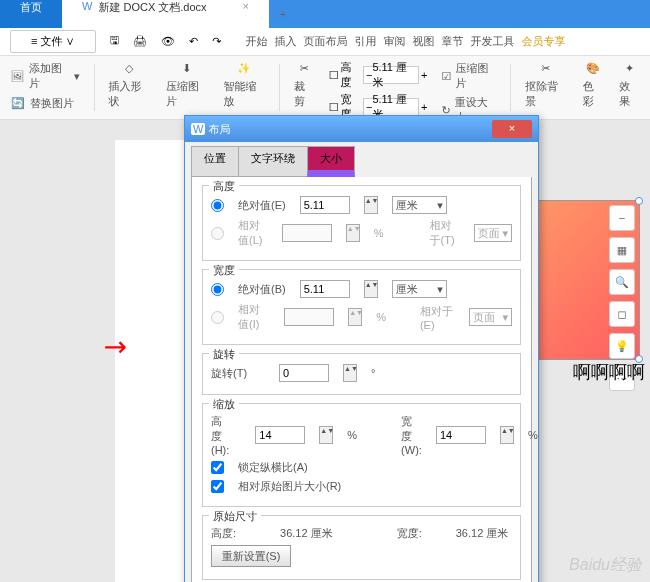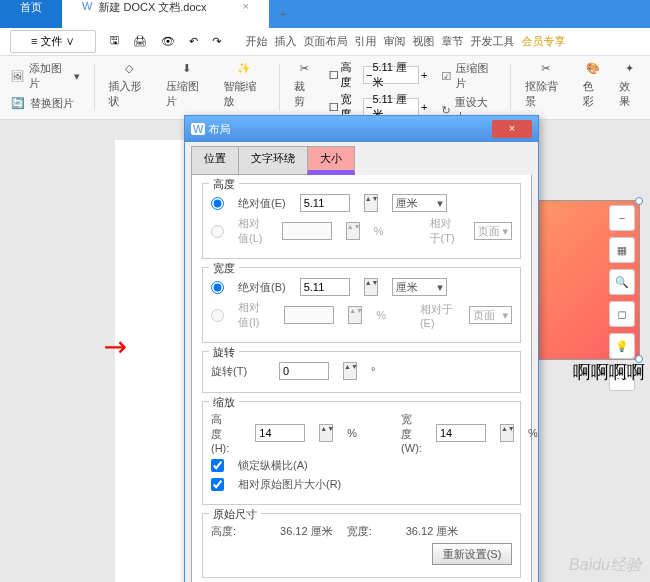--- a/index.html
+++ b/index.html
@@ -25,21 +25,21 @@
 .page{width:420px;background:#fff;margin-top:20px;position:relative}
 .imgph{position:absolute;right:-105px;top:60px;width:120px;height:160px;background:linear-gradient(135deg,#ff9966,#ff5e62);border:1px solid #999}
 .handle{position:absolute;width:8px;height:8px;background:#fff;border:1px solid #4a90e2;border-radius:50%}
 .sidetools{position:absolute;right:15px;top:205px;display:flex;flex-direction:column;gap:6px}
 .stool{width:26px;height:26px;border:1px solid #ccc;background:#fff;border-radius:3px;display:flex;align-items:center;justify-content:center;color:#666}
 .dialog{position:absolute;left:184px;top:115px;width:355px;background:#f0f0f0;border:1px solid #4a90e2;box-shadow:2px 2px 8px rgba(0,0,0,0.3)}
 .dlg-title{height:26px;background:linear-gradient(#6bb6ff,#4a90e2);display:flex;align-items:center;padding:0 6px;color:#fff;justify-content:space-between}
 .dlg-close{width:40px;height:18px;background:#d9534f;color:#fff;text-align:center;border-radius:2px;line-height:16px}
 .dlg-tabs{display:flex;background:#f0f0f0;padding:4px 6px 0}
 .dtab{padding:4px 12px;border:1px solid #aaa;background:#e0e0e0;margin-right:-1px}
-.dtab.active{background:#fca5a5;border-bottom:5px solid #8b5cf6}
+.dtab.active{background:#be185d;border-bottom:7px solid #8b5cf6}
 .dlg-body{background:#fff;margin:0 6px 6px;border:1px solid #aaa;border-top:none;padding:8px 10px}
 .fset{border:1px solid #ccc;margin-bottom:8px;padding:6px 8px 8px;position:relative}
 .flegend{position:absolute;top:-7px;left:6px;background:#fff;padding:0 4px;color:#333}
 .frow{display:flex;align-items:center;gap:14px;margin:4px 0;color:#555}
 .frow input[type=text]{width:50px;height:18px;border:1px solid #aaa;padding:0 3px}
 .spnbtn{width:14px;height:18px;border:1px solid #aaa;background:#f0f0f0;display:flex;flex-direction:column;font-size:7px;line-height:8px;text-align:center}
 .sel{width:55px;height:18px;border:1px solid #aaa;background:#fff;display:flex;align-items:center;justify-content:space-between;padding:0 3px}
 .disabled{color:#aaa}
 .dlg-foot{display:flex;justify-content:flex-end;gap:6px;padding:8px 10px;background:#f0f0f0}
 .dbtn{width:70px;height:22px;border:1px solid #999;background:linear-gradient(#fff,#e0e0e0);text-align:center;line-height:20px}
@@ -223,24 +223,24 @@
           <input type="checkbox" checked="" style="">
           <span>相对原始图片大小(R)</span>
         </div>
     </div>
 
     <div class="fset">
       <div class="flegend">原始尺寸</div>
       <div class="frow">
           <span>高度:</span>
           <span style="margin-left:30px">36.12 厘米</span>
-          <span style="">宽度:</span>
+          <span style="margin-left:50px">宽度:</span>
           <span style="margin-left:20px">36.12 厘米</span>
         </div>
-      <div class="frow" style="justify-content:flex-end">
+      <div class="frow" style="">
           <div class="dbtn" style="width:80px">重新设置(S)</div>
         </div>
     </div>
   </div>
   <div class="tips">ⓘ <span>操作技巧</span></div>
   <div class="dlg-foot">
     
     
   </div>
 </div>

